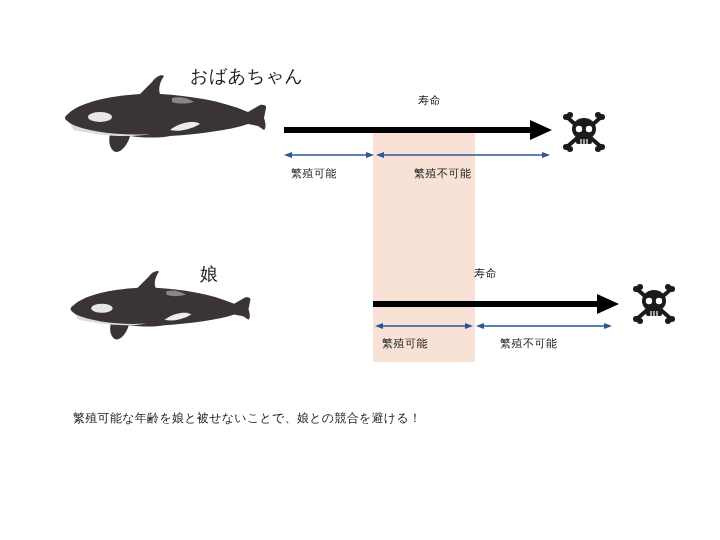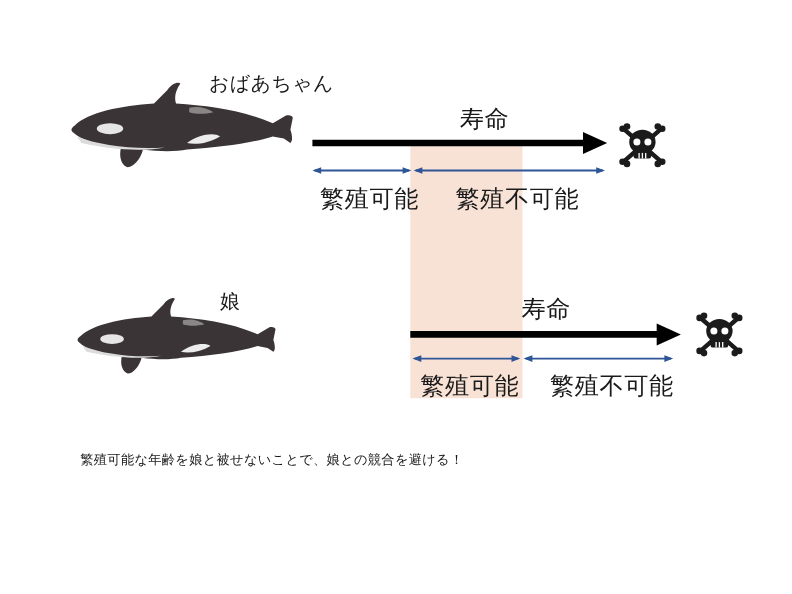--- a/index.html
+++ b/index.html
@@ -1,20 +1,20 @@
 <!DOCTYPE html>
 <html><head>
 <meta charset="utf-8">
 <style>
   html, body { margin:0; padding:0; background:#ffffff; }
   body { width:720px; height:540px; position:relative; overflow:hidden;
          font-family: "DejaVu Sans", "Liberation Sans", sans-serif; color:#1a1a1a; }
   .abs { position:absolute; }
   .band { background:#f8e2d6; }
-  .label { font-size:22px; white-space:nowrap; letter-spacing:0.5px; }
+  .label { font-size:11px; white-space:nowrap; letter-spacing:0.5px; }
   .caption { font-size:12px; white-space:nowrap; letter-spacing:0.3px; }
   svg { overflow:visible; }
 </style>
 </head>
 <body>
 
 <div class="abs band" style="left:373px; top:130px; width:102px; height:232px;"></div>
 
 <div class="abs label" style="left:190px; top:64px; font-size:18px;">おばあちゃん</div>
 

